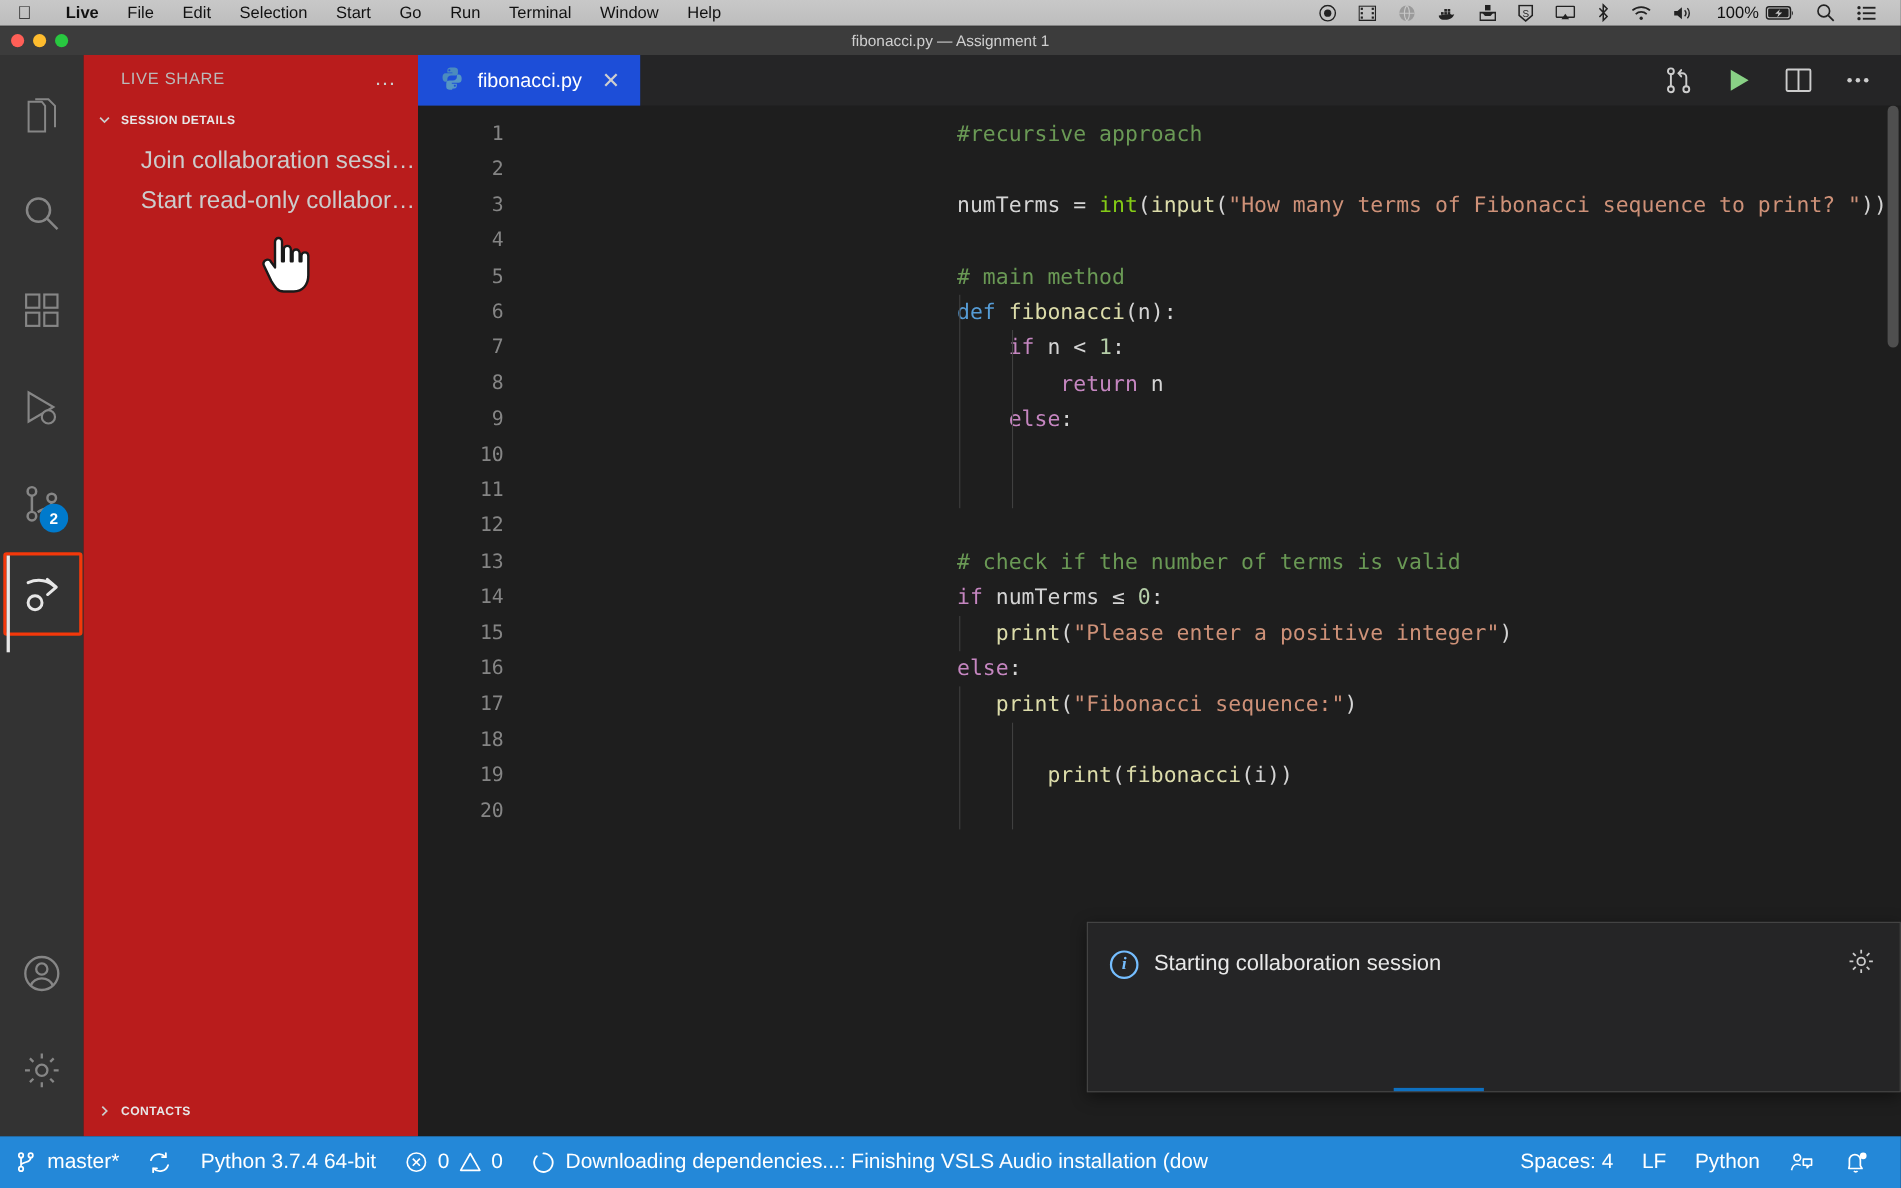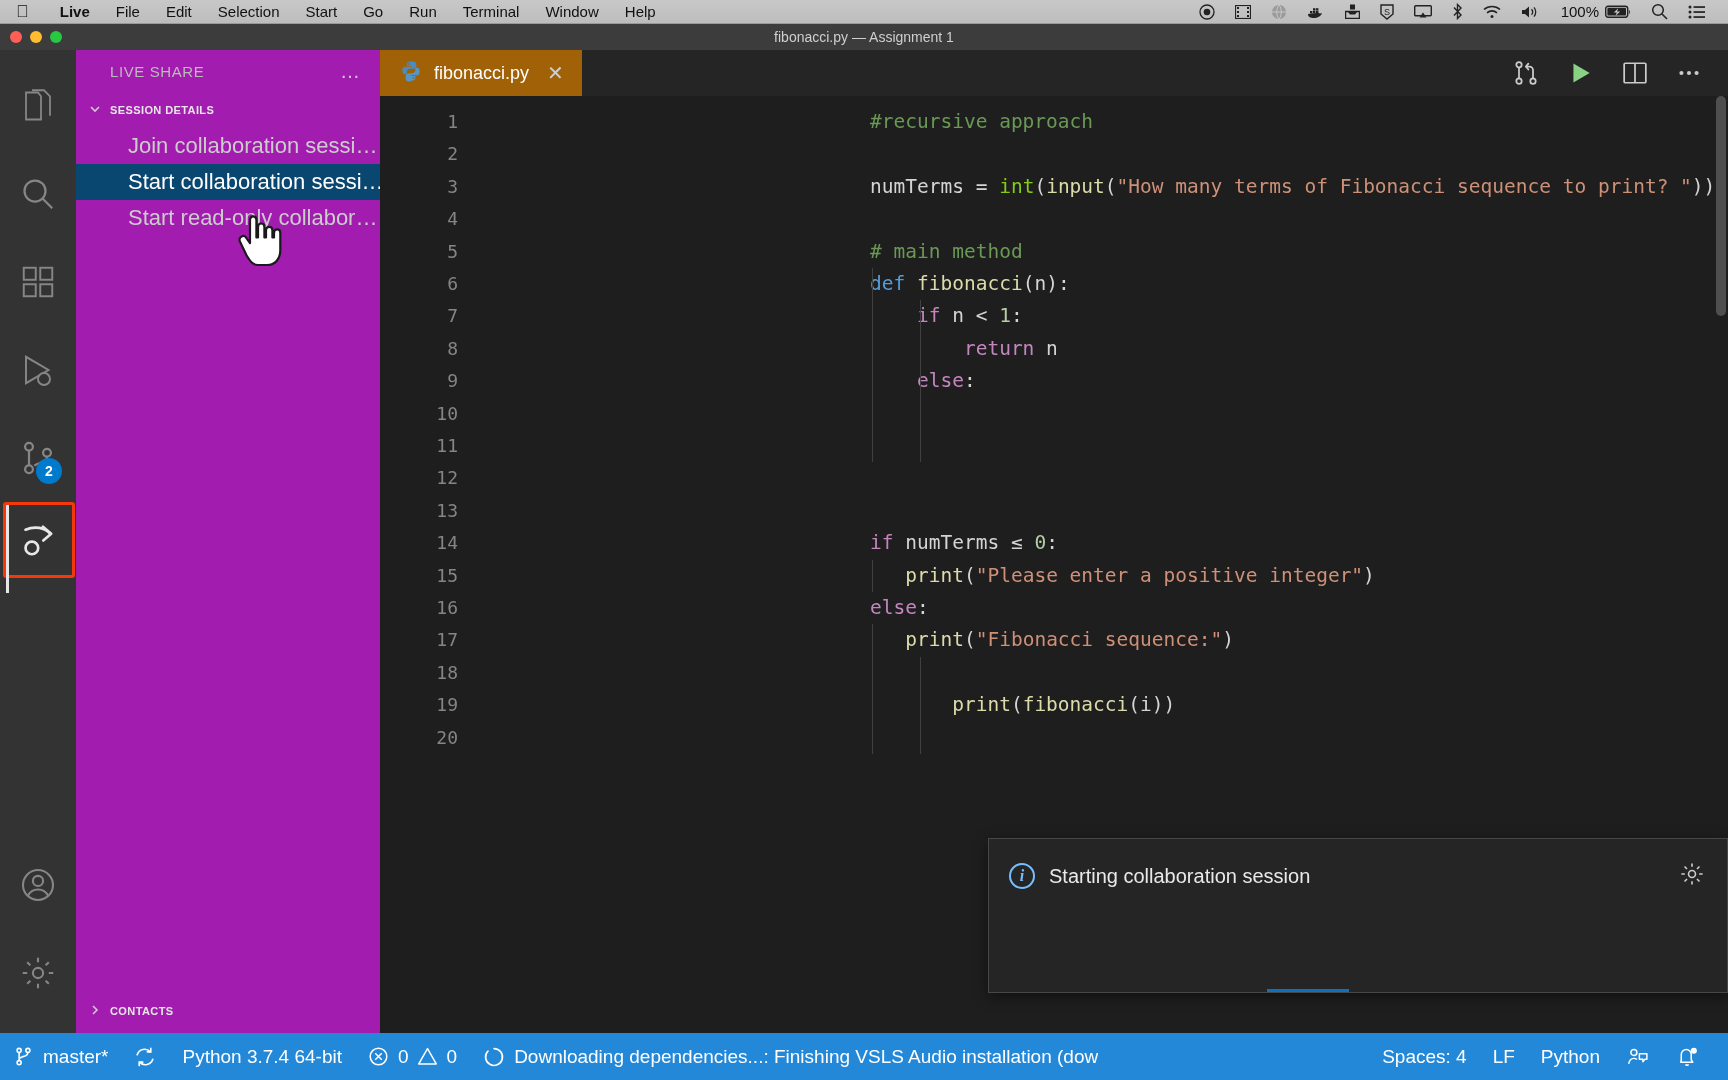--- a/index.html
+++ b/index.html
@@ -39,41 +39,41 @@
   .act.sel::before { content:""; position:absolute; left:0; top:0; width:3px; height:88px;
     background:#e7e7e7; }
   .act.boxed { border:3px solid #f4380a; border-radius:3px; width:72px; height:76px;
     margin-left:2px; }
   .badge { position:absolute; right:14px; bottom:18px; background:#007acc; color:#fff;
     width:26px; height:26px; border-radius:13px; font-size:14px; display:flex;
     align-items:center; justify-content:center; font-weight:600; }
   #activity .bottomgrp { margin-top:auto; padding-bottom:16px; }
 
   
-  #sidebar { width:304px; background:#a21caf; display:flex; flex-direction:column;
+  #sidebar { width:304px; background:#b91c1c; display:flex; flex-direction:column;
     position:relative; }
   #sbhead { height:42px; display:flex; align-items:center; padding:0 18px 0 34px;
     color:#bbbbbb; font-size:15px; letter-spacing:.6px; }
   #sbhead .dots { margin-left:auto; font-size:20px; letter-spacing:2px; color:#cccccc;
     line-height:10px; }
   .section { }
   .sechead { height:36px; display:flex; align-items:center; padding-left:12px;
     color:#e7e7e7; font-size:11px; font-weight:bold; letter-spacing:.4px; }
   .sechead .chev { width:22px; display:inline-block; color:#cccccc; font-size:12px; }
   .row { height:36px; display:flex; align-items:center; padding-left:52px;
     color:#cccccc; font-size:22px; white-space:nowrap; overflow:hidden; }
   .row.active { background:#094771; color:#ffffff; }
   #contacts { position:absolute; left:0; bottom:0; width:304px; }
 
   
   #editor { flex:1; background:#1e1e1e; display:flex; flex-direction:column;
     position:relative; }
   #tabs { height:46px; background:#252526; display:flex; align-items:stretch;
     position:relative; }
-  .tab { background:#a16207; display:flex; align-items:center; gap:12px;
+  .tab { background:#1d4ed8; display:flex; align-items:center; gap:12px;
     padding:0 18px 0 20px; color:#ffffff; font-size:18px; position:relative; }
   .tab .close { color:#cfcfcf; font-size:20px; margin-left:6px; }
   #tabactions { margin-left:auto; display:flex; align-items:center; gap:28px;
     padding-right:26px; color:#cccccc; }
   #tabactions .ta { display:flex; align-items:center; }
   #tabactions .run { color:#89d185; }
 
   #code { flex:1; position:relative; overflow:hidden;
     font-family:"DejaVu Sans Mono", monospace; font-size:19.5px; line-height:32.4px; }
   .ln { position:absolute; left:0; width:78px; text-align:right; color:#858585;
@@ -335,23 +335,20 @@
         <div class="sechead">
           <span class="chev">
             <svg width="14" height="14" viewBox="0 0 14 14" fill="none" stroke="#cccccc" stroke-width="1.6">
                 <path d="M3 5l4 4 4-4"></path>
               </svg>
           </span>
           <span>SESSION DETAILS</span>
         </div>
         <div class="row">
           <span>Join collaboration sessi…</span>
-        </div>
-        <div class="row active">
-          <span>Start collaboration sessi…</span>
         </div>
         <div class="row">
           <span>Start read-only collabor…</span>
         </div>
       </div>
 
       <div id="contacts">
         <div class="sechead" style="height:44px">
           <span class="chev">
             <svg width="14" height="14" viewBox="0 0 14 14" fill="none" stroke="#cccccc" stroke-width="1.6">
@@ -421,20 +418,21 @@
           <div class="ln" style="top: 204.4px;">7</div>
           <div class="cl" style="top: 204.4px;"><span class="c-txt">    </span><span class="c-kw">if </span><span class="c-txt">n &lt; </span><span class="c-num">1</span><span class="c-txt">:</span></div>
           <div class="ln" style="top: 236.8px;">8</div>
           <div class="cl" style="top: 236.8px;"><span class="c-txt">        </span><span class="c-kw">return</span><span class="c-txt"> n</span></div>
           <div class="ln" style="top: 269.2px;">9</div>
           <div class="cl" style="top: 269.2px;"><span class="c-txt">    </span><span class="c-kw">else</span><span class="c-txt">:</span></div>
           <div class="ln" style="top: 301.6px;">10</div>
           <div class="ln" style="top: 334px;">11</div>
           <div class="ln" style="top: 366.4px;">12</div>
           <div class="ln" style="top: 398.8px;">13</div>
+          <div class="cl" style="top: 398.8px;"><span class="c-com"># check if the number of terms is valid</span></div>
           <div class="ln" style="top: 431.2px;">14</div>
           <div class="cl" style="top: 431.2px;"><span class="c-kw">if </span><span class="c-txt">numTerms ≤ </span><span class="c-num">0</span><span class="c-txt">:</span></div>
           <div class="ln" style="top: 463.6px;">15</div>
           <div class="cl" style="top: 463.6px;"><span class="c-txt">   </span><span class="c-fn">print</span><span class="c-txt">(</span><span class="c-str">"Please enter a positive integer"</span><span class="c-txt">)</span></div>
           <div class="ln" style="top: 496px;">16</div>
           <div class="cl" style="top: 496px;"><span class="c-kw">else</span><span class="c-txt">:</span></div>
           <div class="ln" style="top: 528.4px;">17</div>
           <div class="cl" style="top: 528.4px;"><span class="c-txt">   </span><span class="c-fn">print</span><span class="c-txt">(</span><span class="c-str">"Fibonacci sequence:"</span><span class="c-txt">)</span></div>
           <div class="ln" style="top: 560.8px;">18</div>
           <div class="ln" style="top: 593.2px;">19</div>

